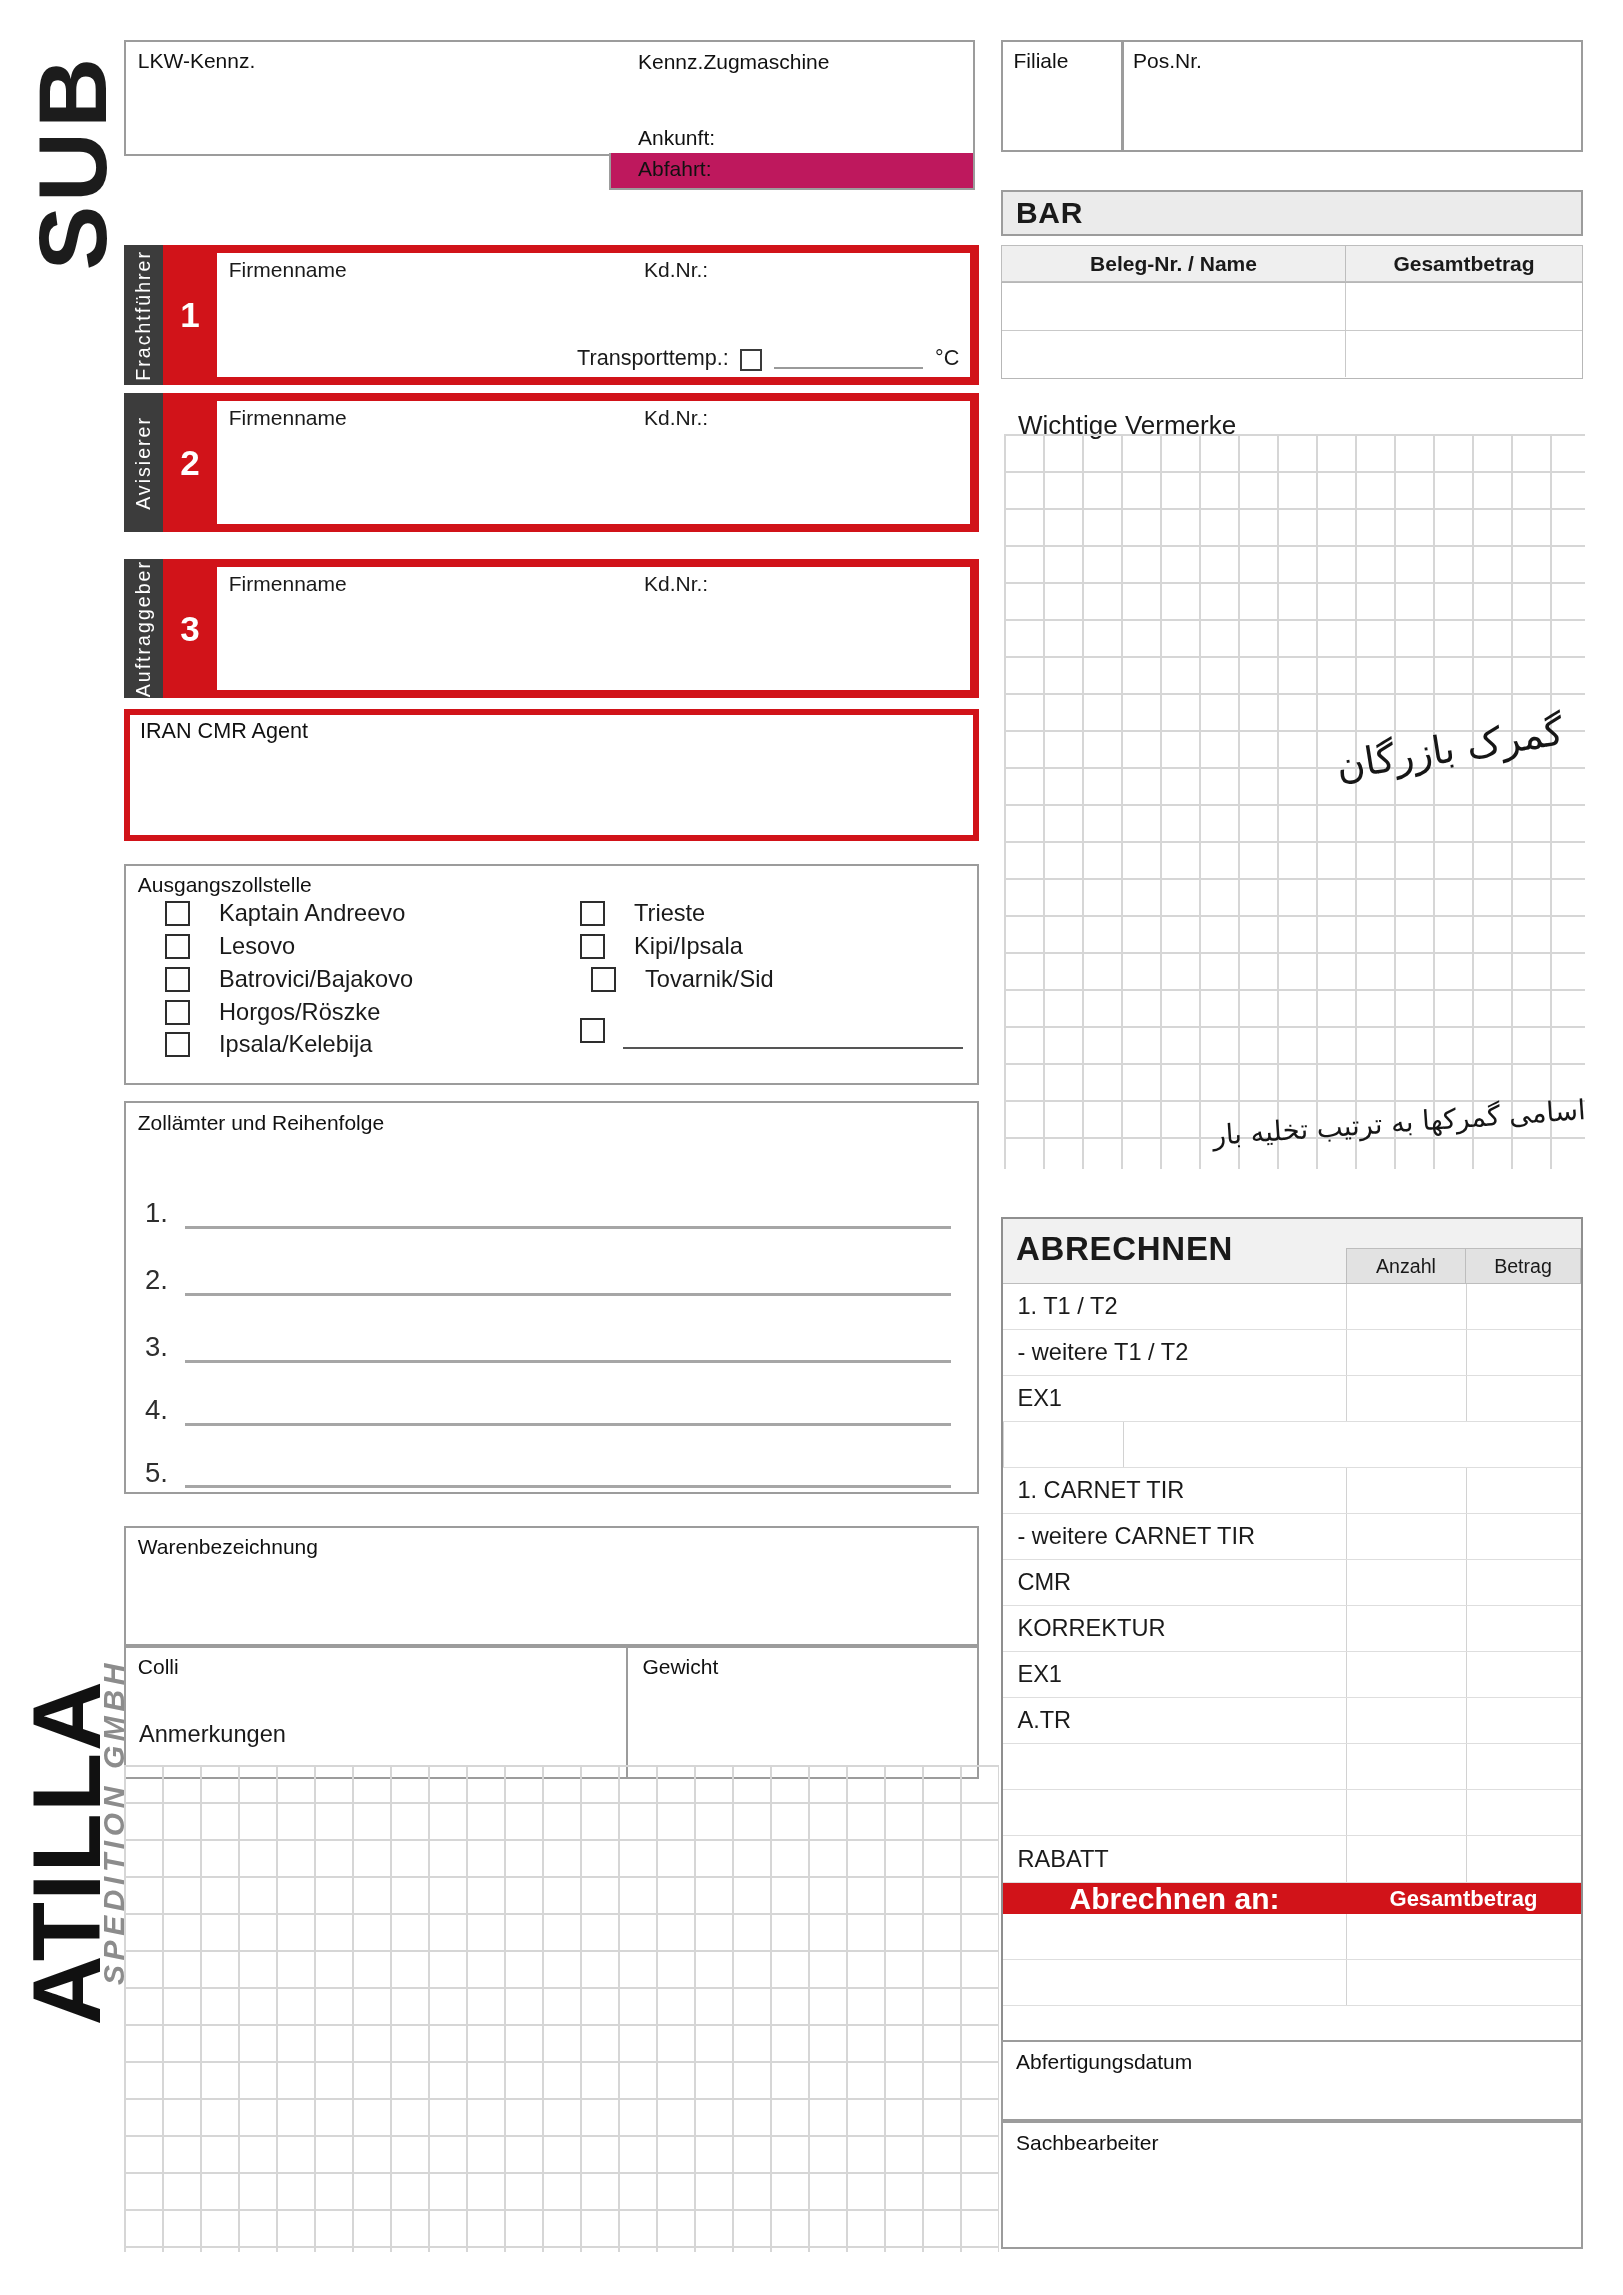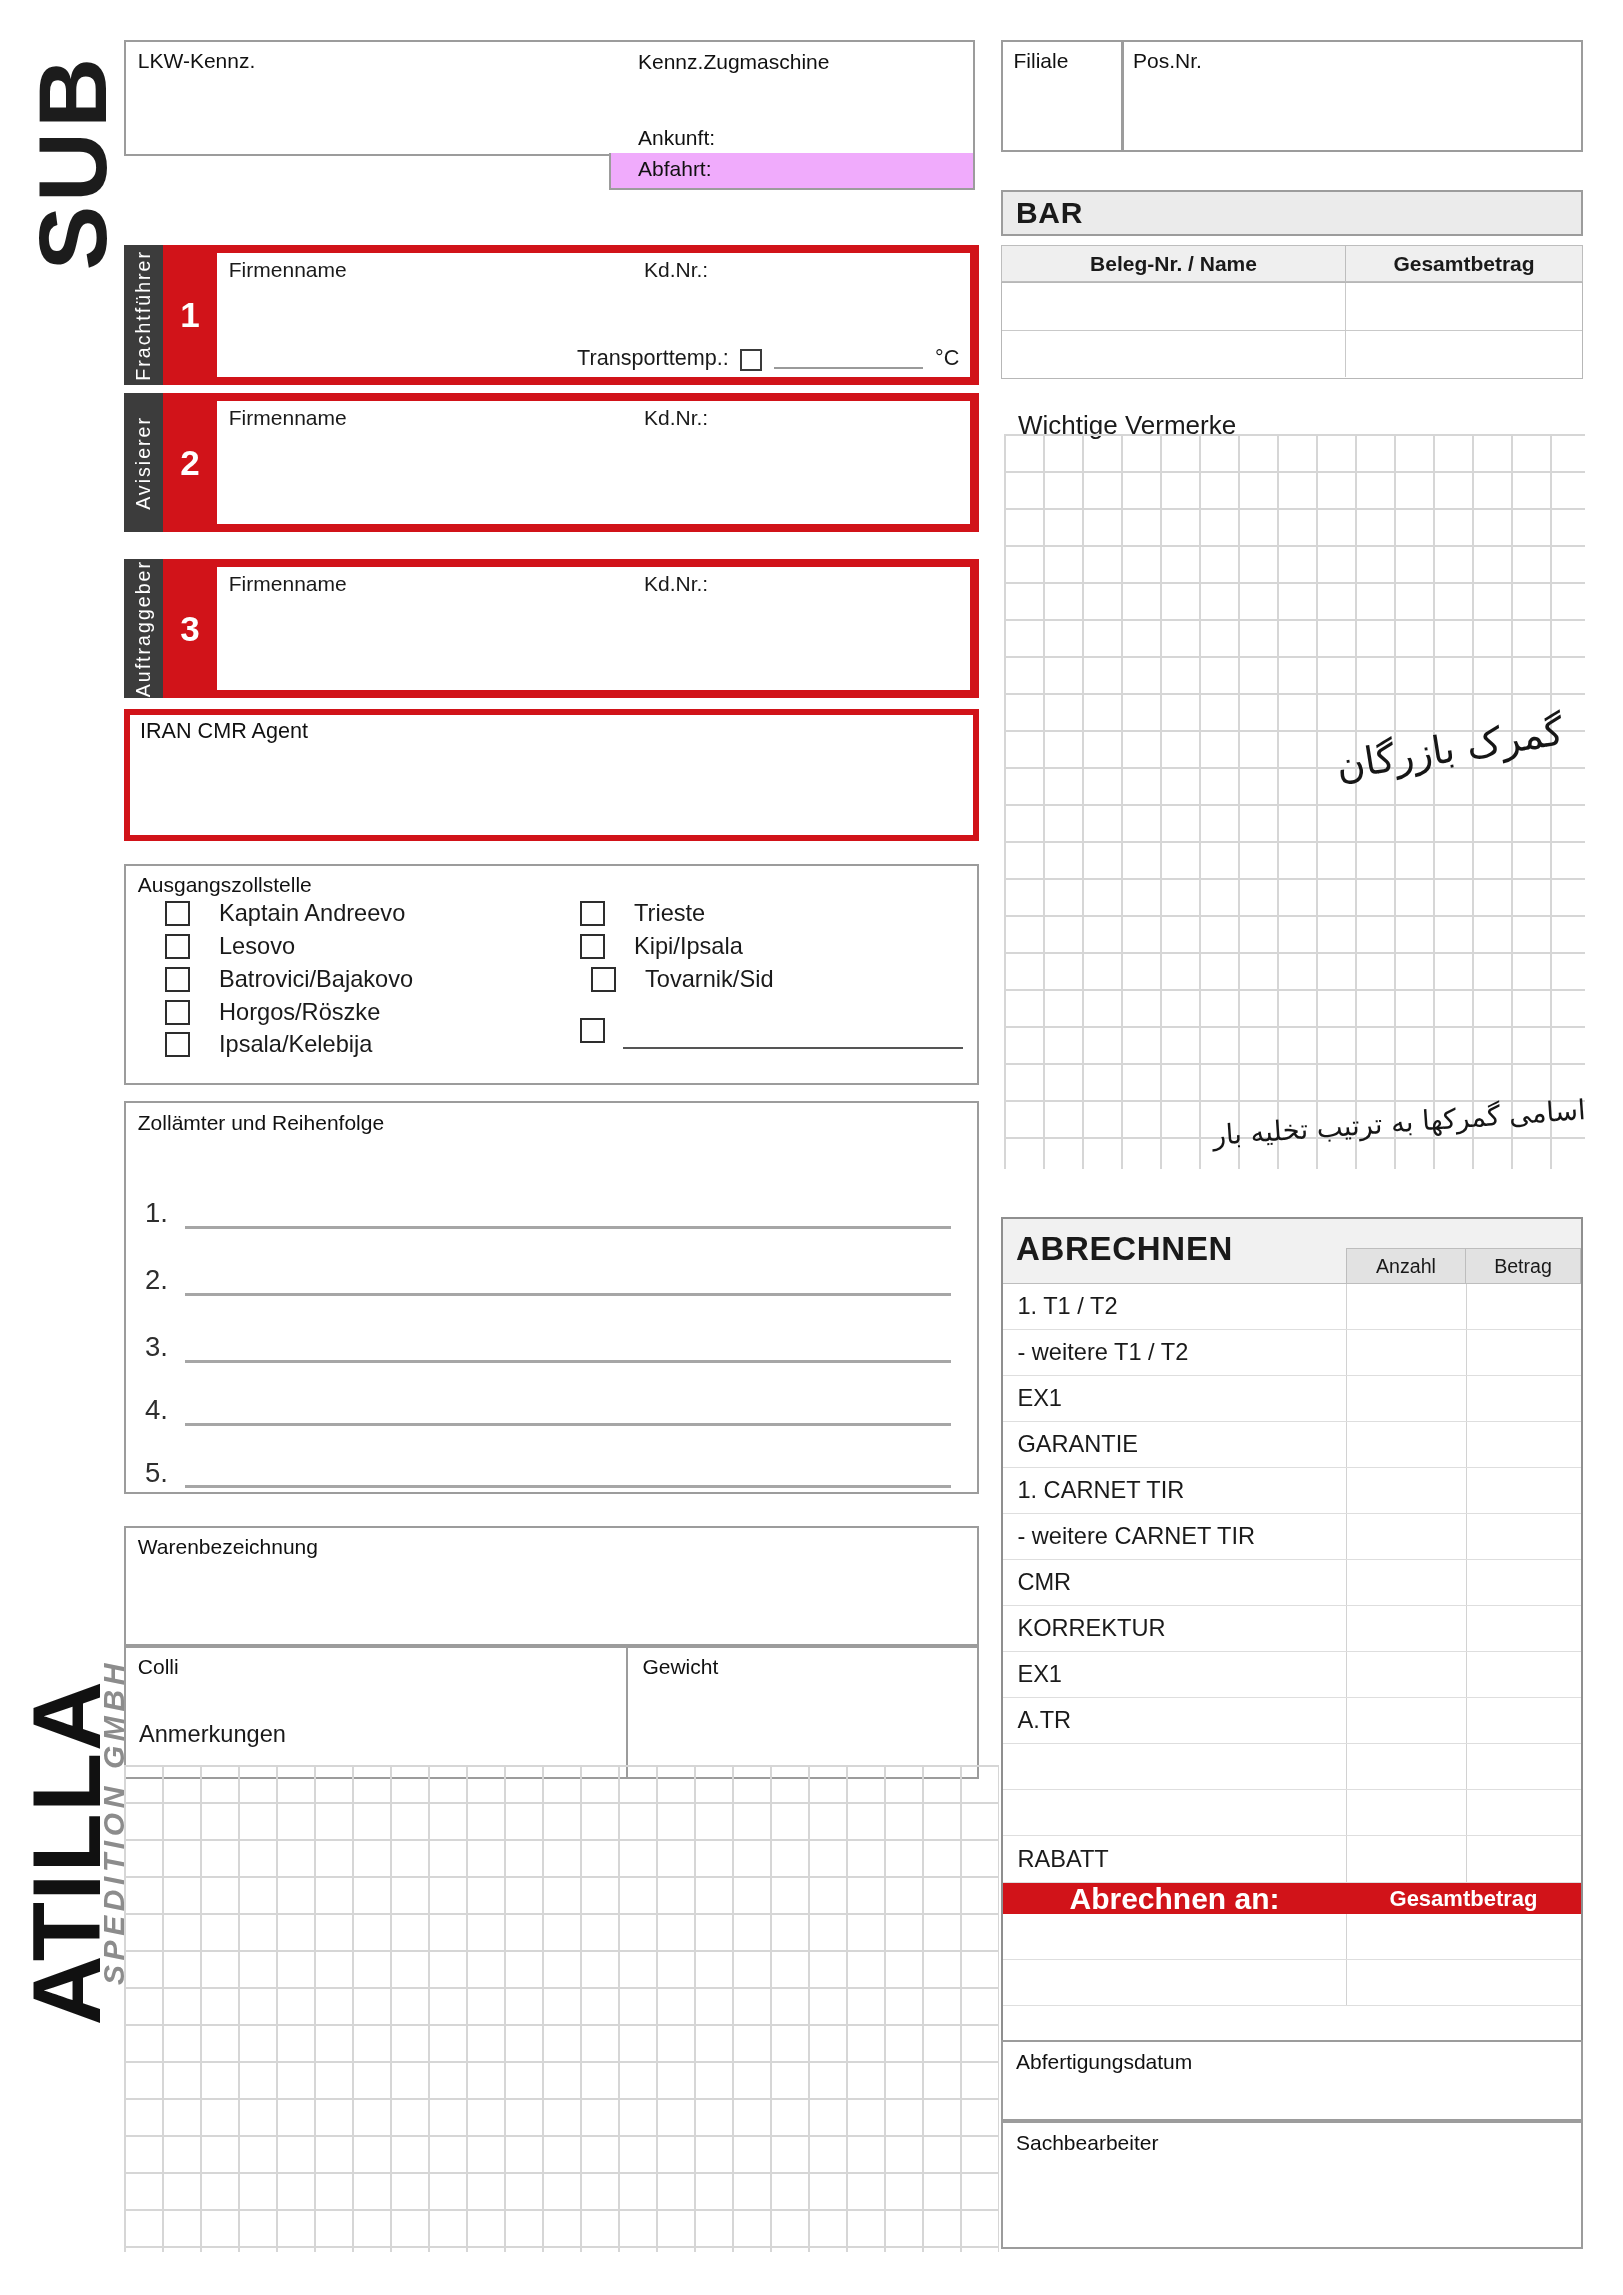--- a/index.html
+++ b/index.html
@@ -17,21 +17,21 @@
   
   #sub-logo { left:30px; top:34px; width:85px; height:257px; display:flex; align-items:center; justify-content:center; }
   #sub-logo .vtext { font-size:97px; font-weight:900; letter-spacing:3.9px; color:#1c1c1c; }
   #atilla-logo { left:26px; top:1552px; width:82px; height:601px; display:flex; align-items:center; justify-content:center; }
   #atilla-logo .vtext { font-size:97px; font-weight:900; letter-spacing:1.3px; color:#111; }
   #spedition-logo { left:97px; top:1570px; width:34px; height:504px; display:flex; align-items:center; justify-content:center; }
   #spedition-logo .vtext { font-size:30px; font-weight:bold; font-style:italic; letter-spacing:4.6px; color:#8c8c8c; }
 
   
   #top-box { left:124px; top:40px; width:851px; height:116px;text-decoration:underline; }
-  #abfahrt-notch { left:609px; top:153px; width:366px; height:37px; background:#f0abfc; border:2.6px solid #9c9c9c; border-top:none; position:absolute; }
+  #abfahrt-notch { left:609px; top:153px; width:366px; height:37px; background:#be185d; border:2.6px solid #9c9c9c; border-top:none; position:absolute; }
   #filiale-box { left:1001px; top:40px; width:582px; height:112px; }
   #filiale-div { position:absolute; left:118px; top:0; width:2.6px; height:100%; background:#9c9c9c; }
 
   
   #bar-title { left:1001px; top:190px; width:582px; height:46px; background:#ebebeb; border:2.6px solid #9c9c9c; display:flex; align-items:center; padding-left:13px; }
   #bar-title span { font-size:30px; font-weight:bold; letter-spacing:0.7px; }
   #bar-colhead { left:1001px; top:245px; width:582px; height:37px; background:#efefef; border:1.3px solid #bdbdbd; display:flex; }
   #bar-colhead .c1 { width:343px; display:flex; align-items:center; justify-content:center; font-weight:bold; font-size:21px; }
   #bar-colhead .c2 { flex:1; border-left:1.3px solid #bdbdbd; display:flex; align-items:center; justify-content:center; font-weight:bold; font-size:21px; }
   #bar-rows { left:1001px; top:282px; width:582px; height:97px; border:1.3px solid #b7b7b7; background:#fff; }
@@ -295,21 +295,20 @@
       <div class="c1"> - weitere T1 / T2</div>
       <div class="c2"></div>
         <div class="c3"></div>
     </div>
     <div class="ab-row">
       <div class="c1">EX1</div>
       <div class="c2"></div>
         <div class="c3"></div>
     </div>
     <div class="ab-row">
-      <div class="c1">GARANTIE</div>
       <div class="c2"></div>
         <div class="c3"></div>
     </div>
     <div class="ab-row">
       <div class="c1">1. CARNET TIR</div>
       <div class="c2"></div>
         <div class="c3"></div>
     </div>
     <div class="ab-row">
       <div class="c1"> - weitere CARNET TIR</div>

